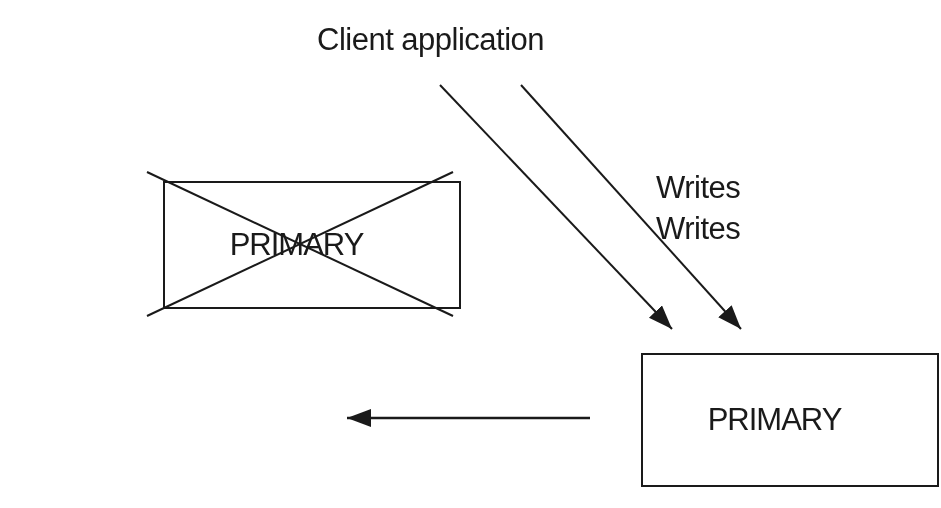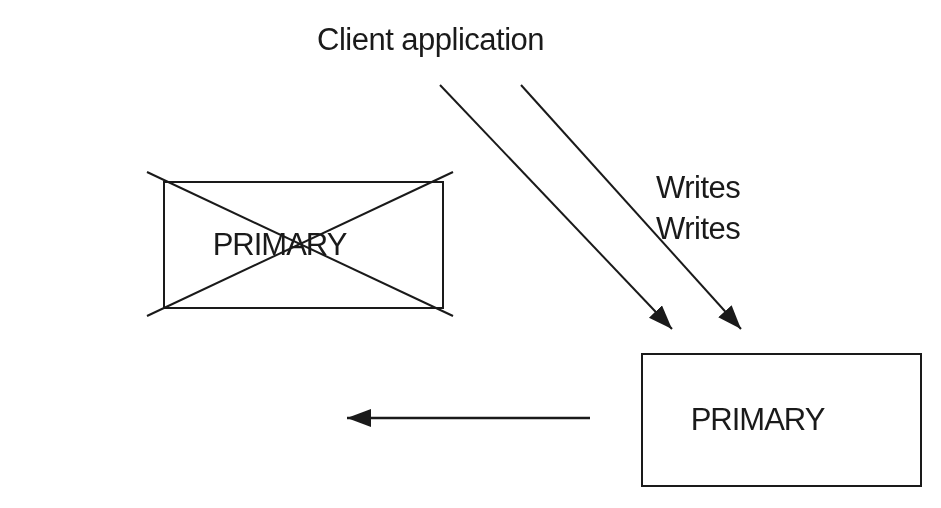--- a/index.html
+++ b/index.html
@@ -26,20 +26,21 @@
     z-index: 3;
   }
   .node {
     position: absolute;
     border: 2px solid #1a1a1a;
     background: #ffffff;
     display: flex;
     align-items: center;
     justify-content: center;
     z-index: 1;
+    padding-left: 17px;
   }
   .node-label {
     font-size: 31px;
     letter-spacing: -1px;
     white-space: nowrap;
     color: #1a1a1a;
   }
   .shift-lg { transform: translateX(-24px); }
   .shift-sm { transform: translateX(-8px); }
   .node-failed-primary {

